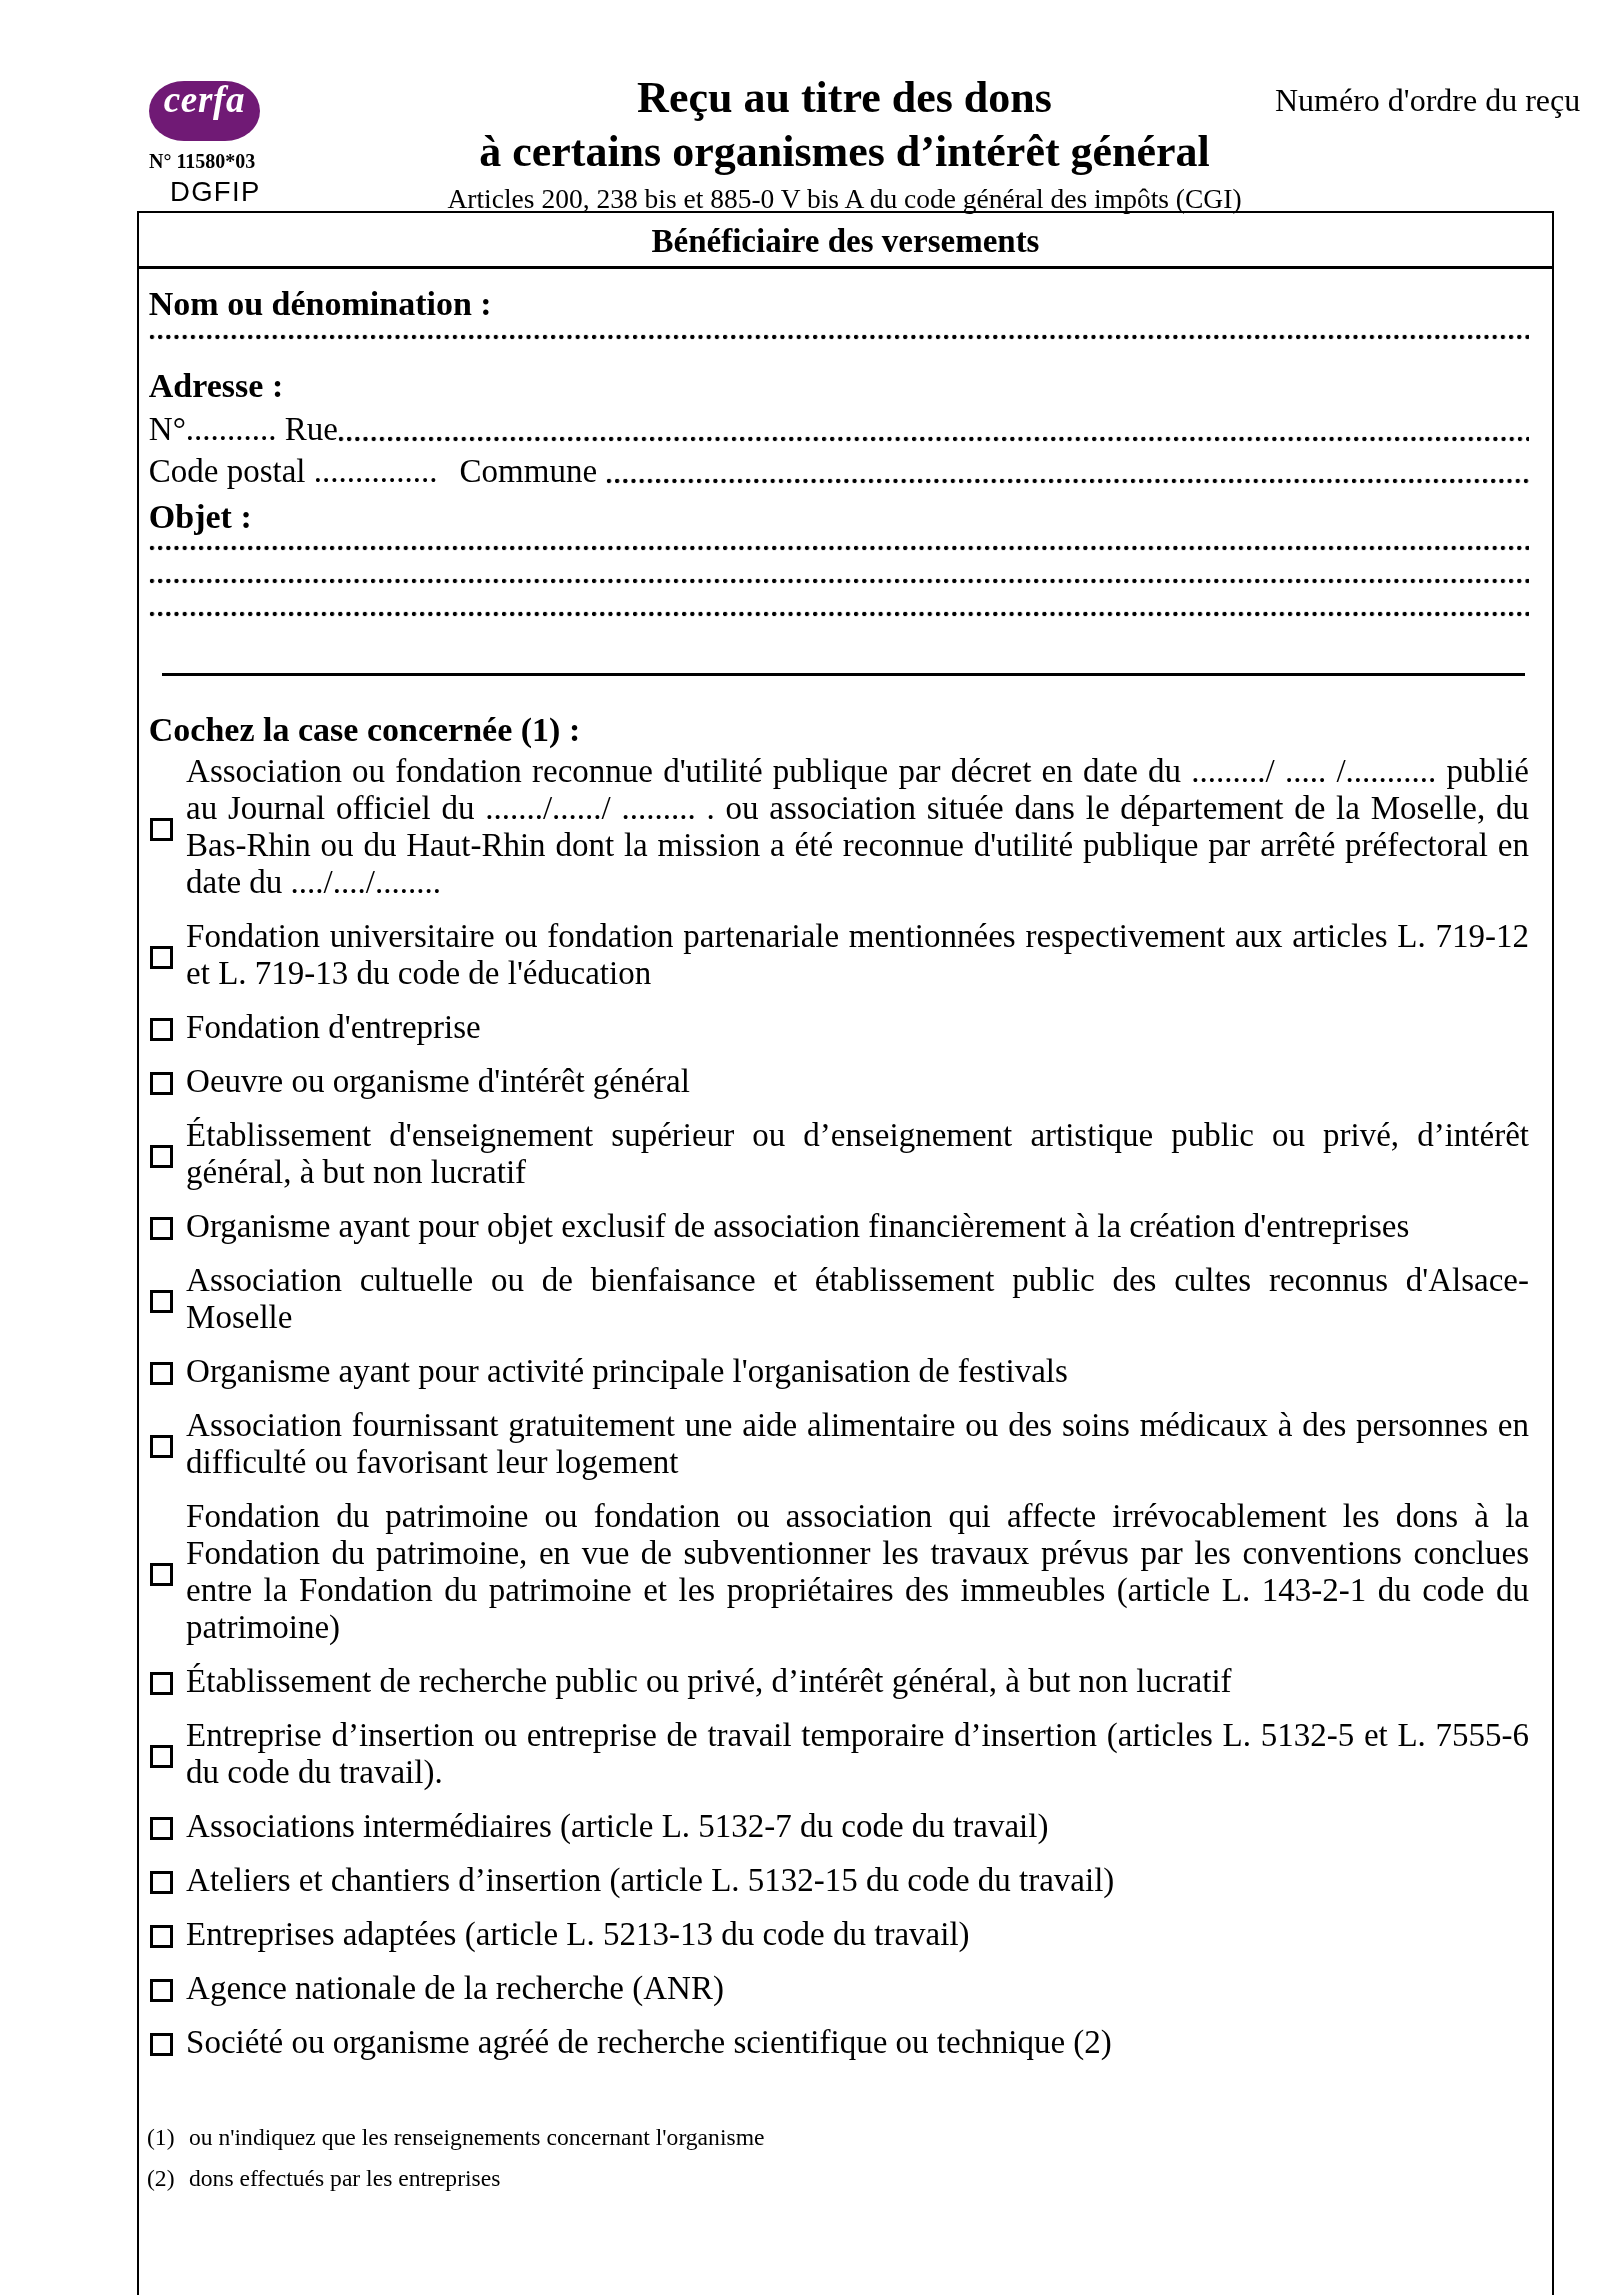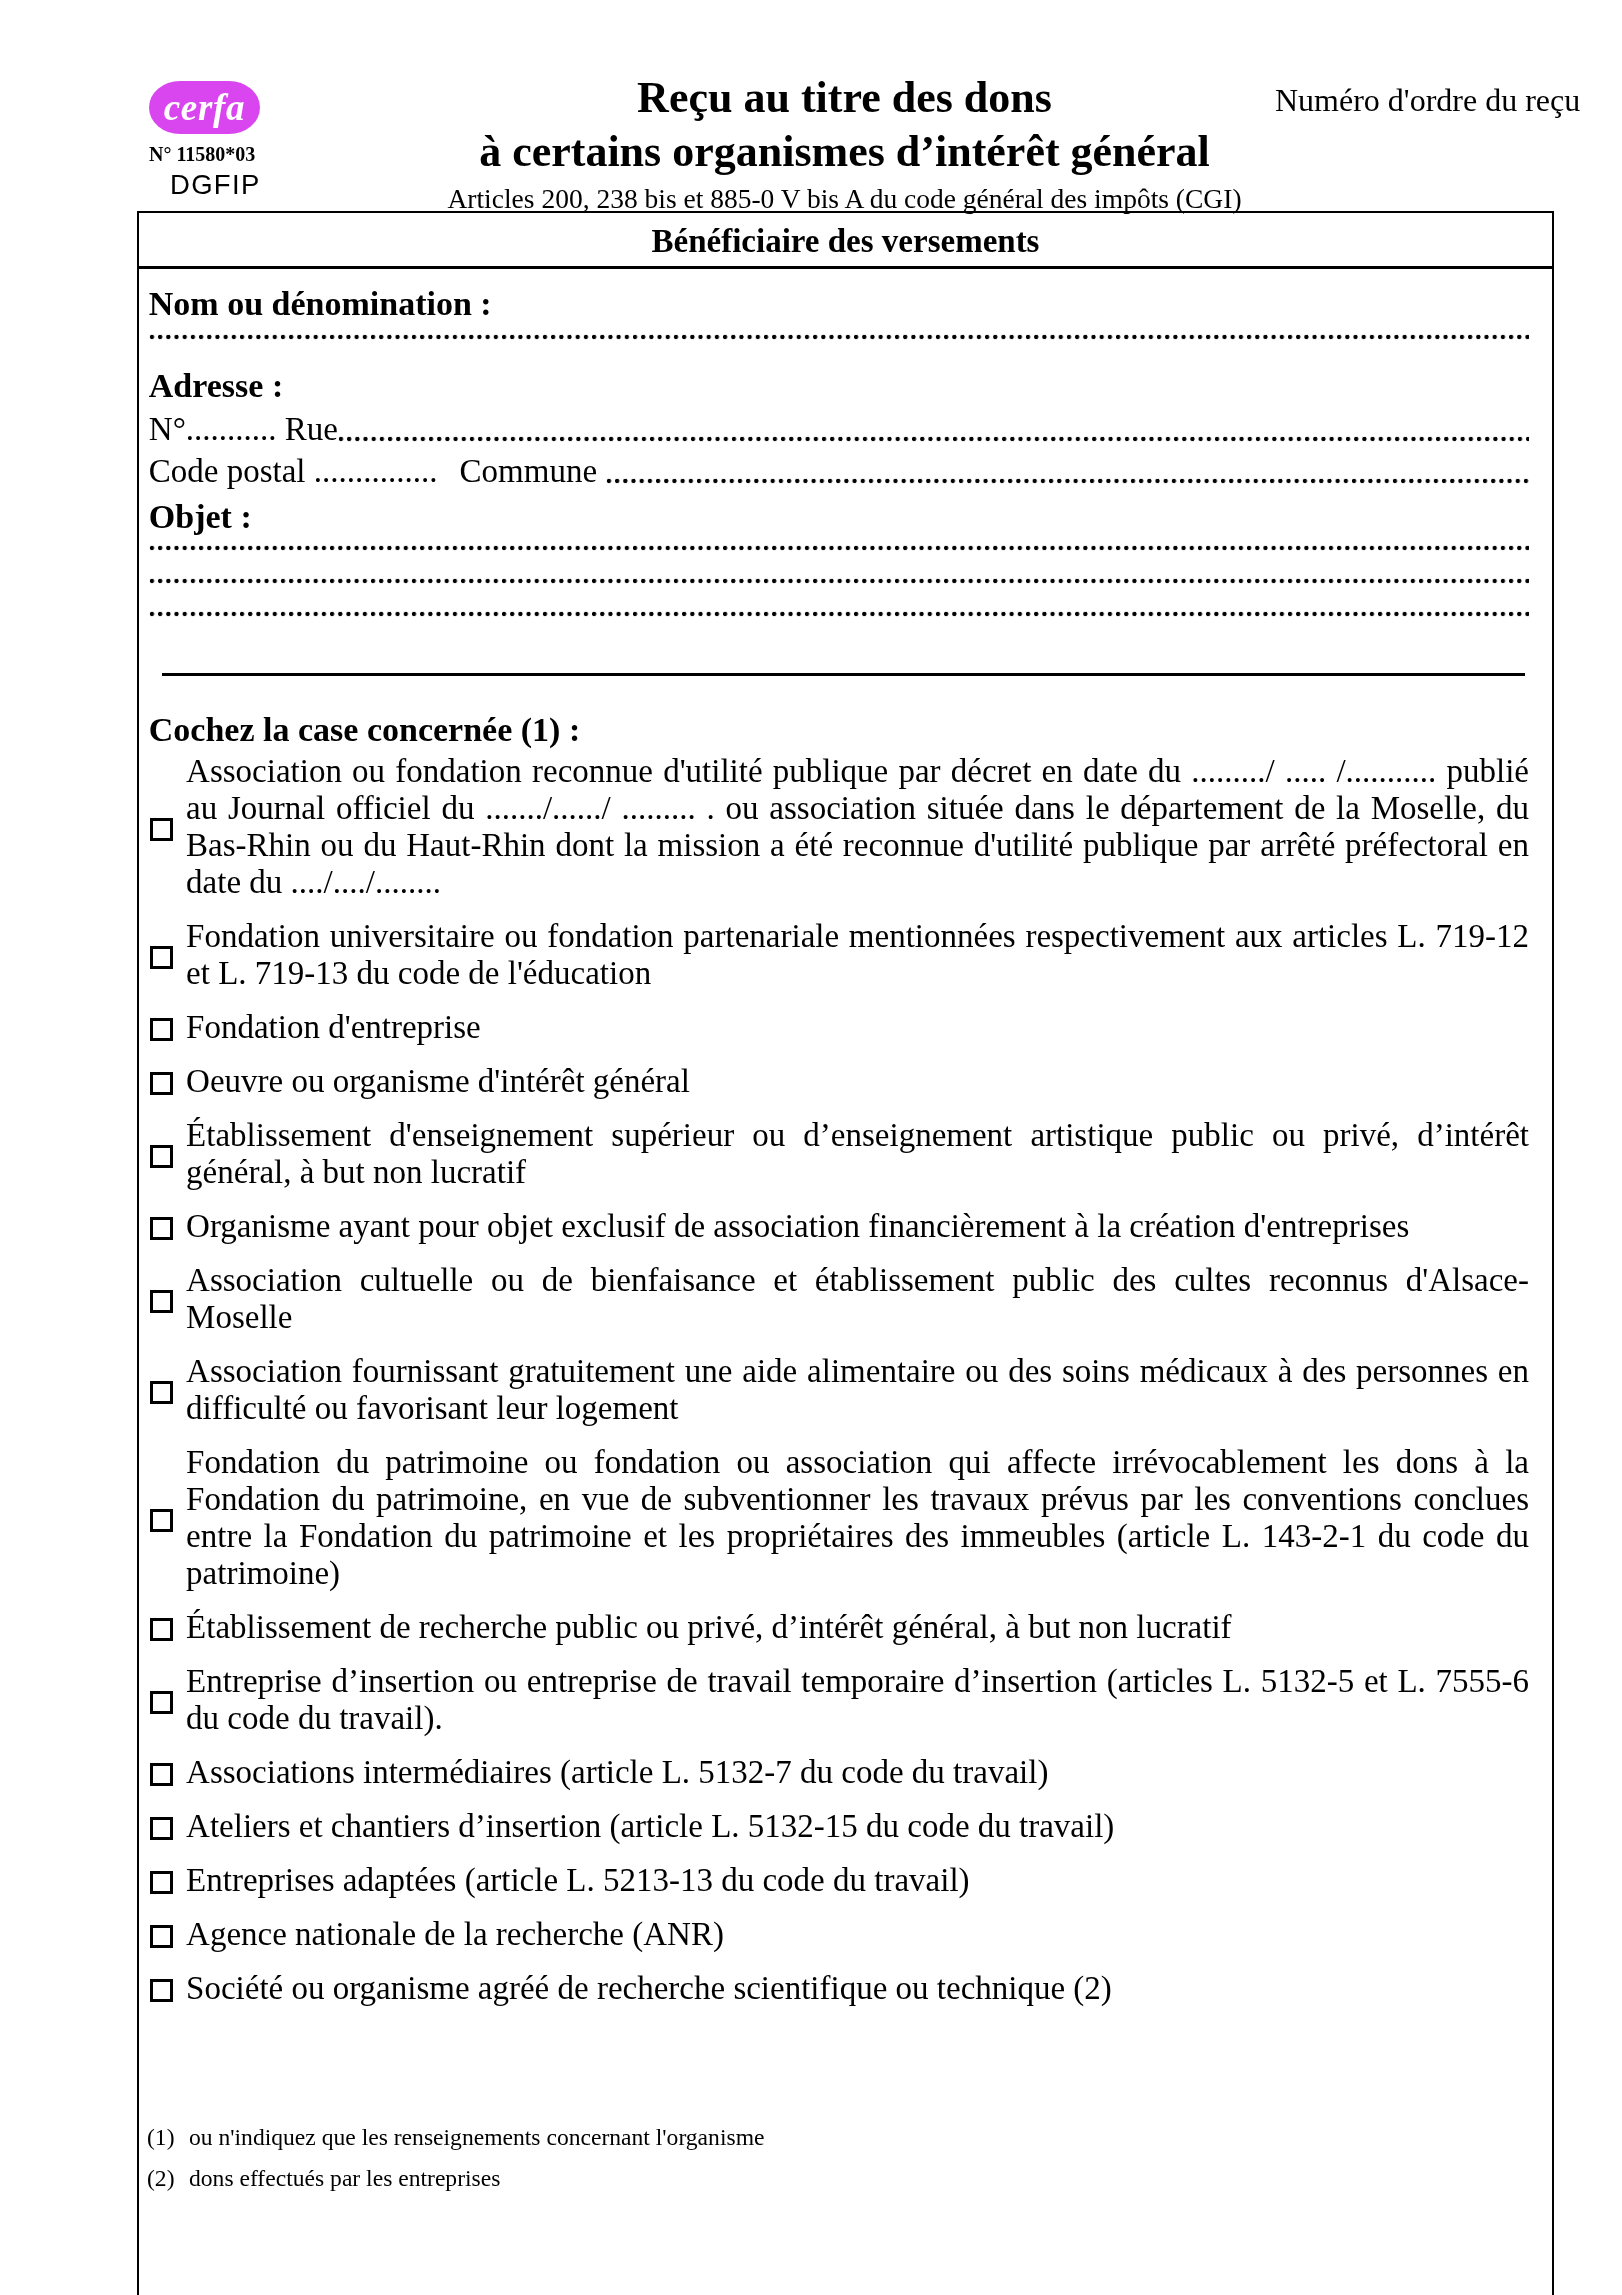--- a/index.html
+++ b/index.html
@@ -7,23 +7,23 @@
     margin: 0; padding: 0;
     width: 1622px; height: 2295px;
     background: #ffffff; color: #000000;
     font-family: "Liberation Serif", "DejaVu Serif", serif;
   }
   .page { position: relative; width: 1622px; height: 2295px; background:#fff; overflow: hidden; }
 
   
   .logo-block { position: absolute; left: 149px; top: 81px; }
   .cerfa-logo {
-    width: 111px; height: 53px; background: #d946ef;
+    width: 111px; height: 60px; background: #701a75;
     border-radius: 35px / 30px;
-    display: flex; align-items: center; justify-content: center;
+    display: flex; justify-content: center;
   }
   .cerfa-logo span {
     color: #fff; font-style: italic; font-weight: bold;
     font-size: 37px; line-height: 37px; letter-spacing: 0.7px;
   }
   .form-number { margin-top: 9.2px; font-size: 20px; font-weight: bold; white-space: nowrap; }
   .agency { margin-top: 2.6px; margin-left: 21px; font-size: 27.5px;
     font-family: "Liberation Sans", "DejaVu Sans", sans-serif; letter-spacing: 1.3px; }
 
   .title-block { position: absolute; left: 321px; top: 71px; width: 1047px; text-align: center; }
@@ -168,20 +168,24 @@
   <div class="check-row">
     <div class="checkbox"></div>
     <div class="check-label">Organisme ayant pour objet exclusif de association financièrement à la création d'entreprises</div>
   </div>
 
   <div class="check-row">
     <div class="checkbox"></div>
     <div class="check-label">Association cultuelle ou de bienfaisance et établissement public des cultes reconnus d'Alsace-Moselle</div>
   </div>
 
+  <div class="check-row">
+    <div class="checkbox"></div>
+    <div class="check-label">Organisme ayant pour activité principale l'organisation de festivals</div>
+  </div>
 
   <div class="check-row">
     <div class="checkbox"></div>
     <div class="check-label">Association fournissant gratuitement une aide alimentaire ou des soins médicaux à des personnes en difficulté ou favorisant leur logement</div>
   </div>
 
   <div class="check-row">
     <div class="checkbox"></div>
     <div class="check-label">Fondation du patrimoine ou fondation ou association qui affecte irrévocablement les dons à la Fondation du patrimoine, en vue de subventionner les travaux prévus par les conventions conclues entre la Fondation du patrimoine et les propriétaires des immeubles (article L. 143-2-1 du code du patrimoine)</div>
   </div>

